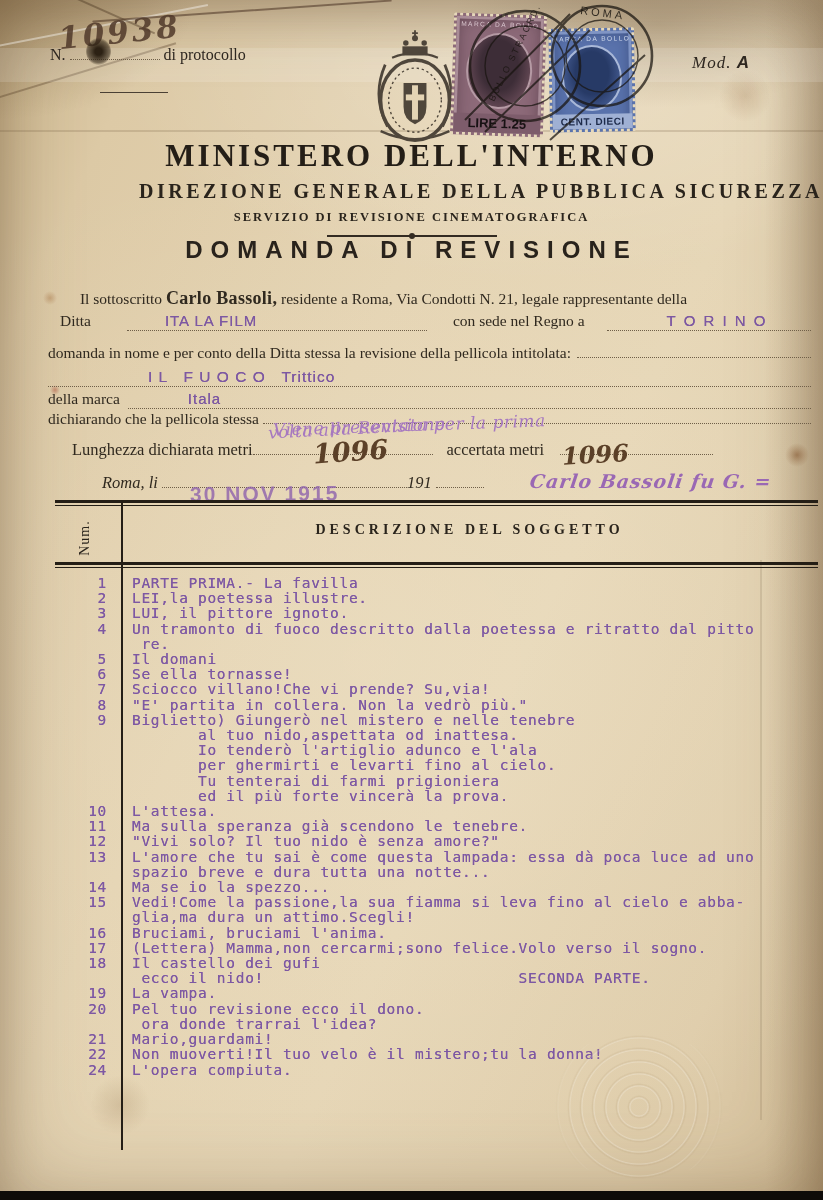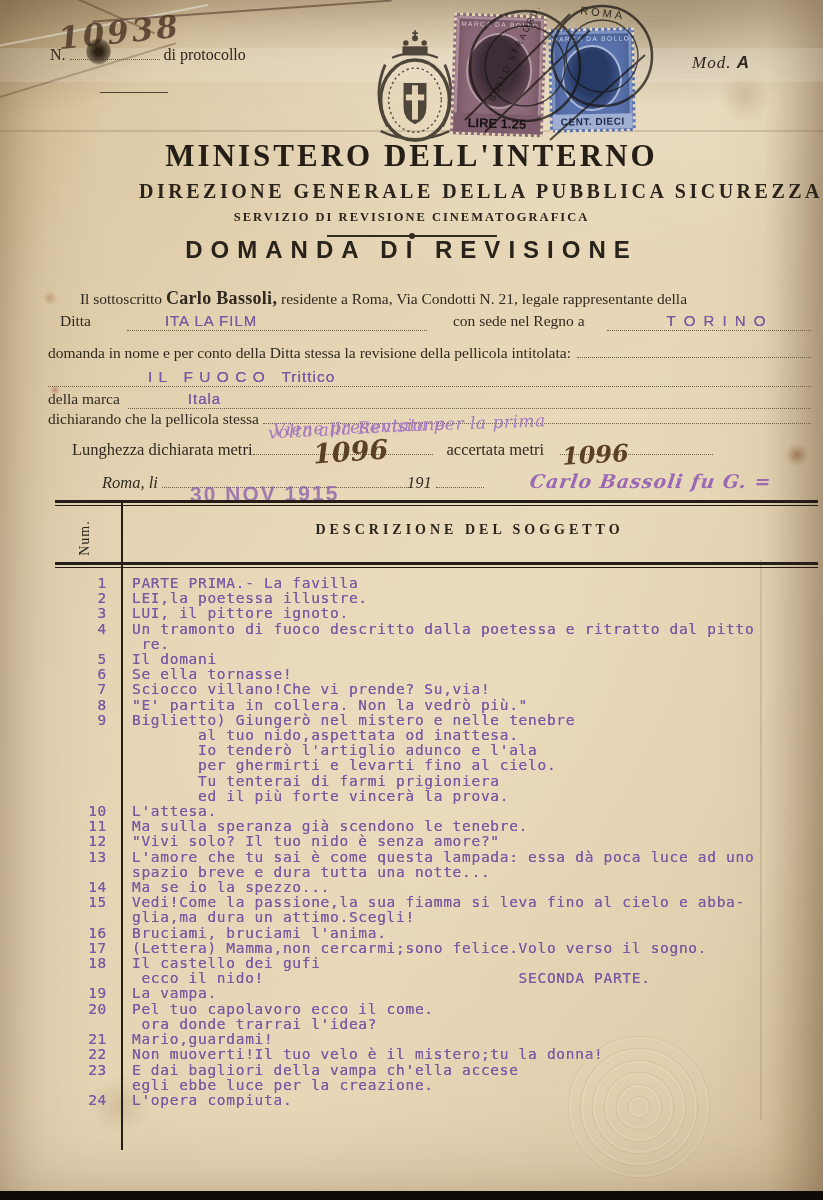--- a/index.html
+++ b/index.html
@@ -358,35 +358,30 @@
         <span class="tnum">18</span>
         <div class="tlines">Il castello dei gufi
  ecco il nido!                           SECONDA PARTE.</div>
       </div>
       <div class="trow">
         <span class="tnum">19</span>
         <div class="tlines">La vampa.</div>
       </div>
       <div class="trow">
         <span class="tnum">20</span>
-        <div class="tlines">Pel tuo capolavoro ecco il come.
+        <div class="tlines">Pel tuo revisione ecco il dono.
  ora donde trarrai l'idea?</div>
       </div>
       <div class="trow">
         <span class="tnum">21</span>
         <div class="tlines">Mario,guardami!</div>
       </div>
       <div class="trow">
         <span class="tnum">22</span>
         <div class="tlines">Non muoverti!Il tuo velo è il mistero;tu la donna!</div>
-      </div>
-      <div class="trow">
-        <span class="tnum">23</span>
-        <div class="tlines">E dai bagliori della vampa ch'ella accese
-egli ebbe luce per la creazione.</div>
       </div>
       <div class="trow">
         <span class="tnum">24</span>
         <div class="tlines">L'opera compiuta.</div>
       </div>
     </div>
 
   <div class="seal"></div>
   <div class="bottom-band"></div>
 </div>

